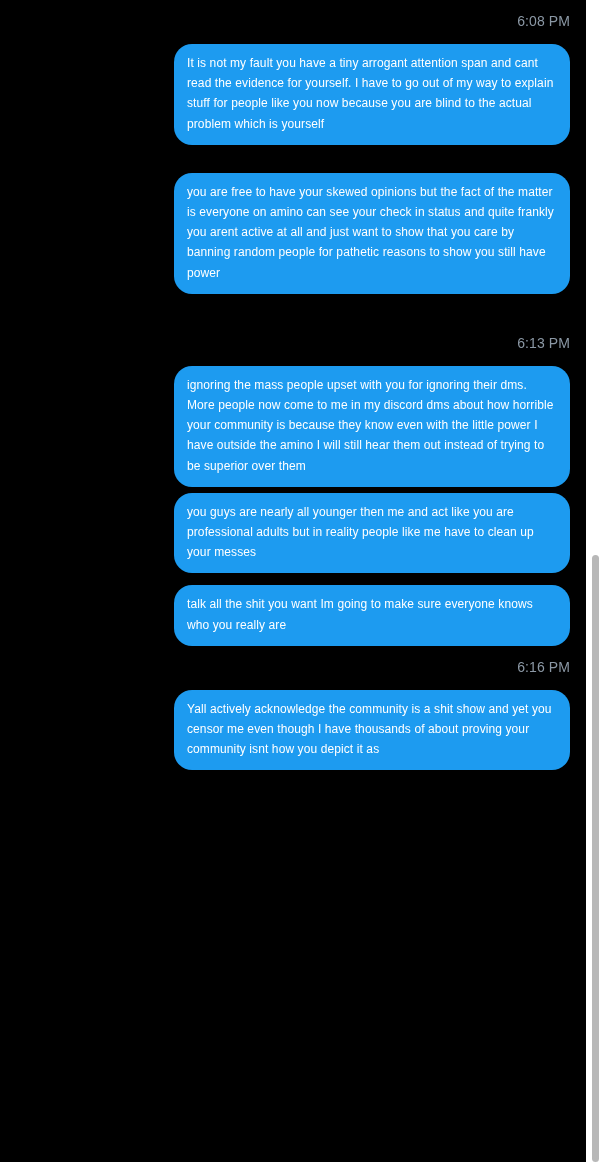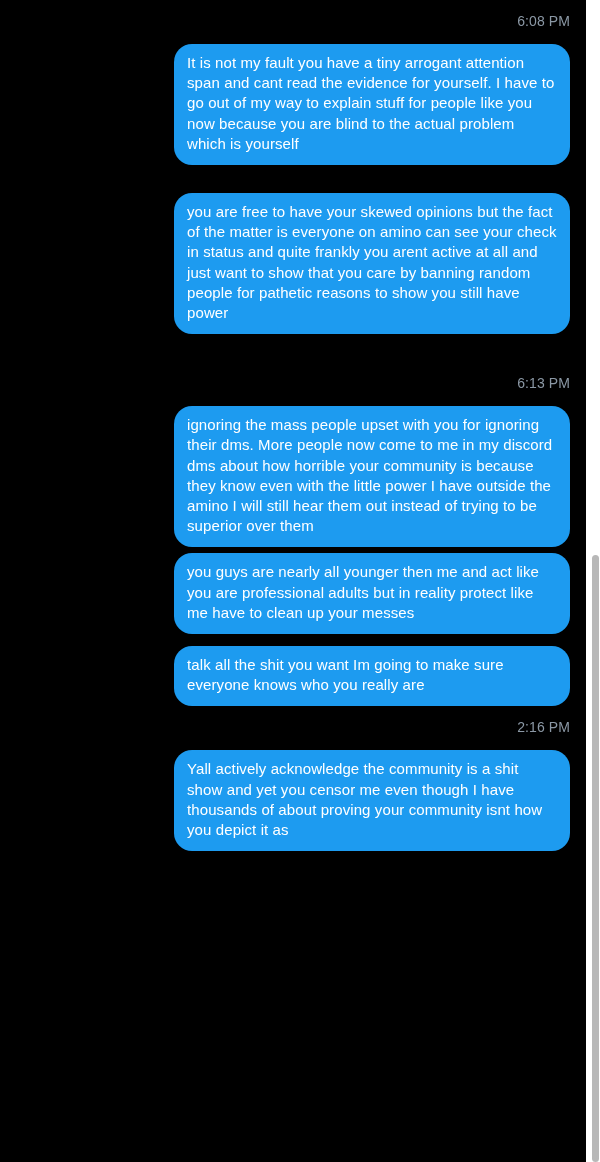--- a/index.html
+++ b/index.html
@@ -62,21 +62,21 @@
   .row {
     display: flex;
     justify-content: flex-end;
     width: 100%;
   }
   .bubble {
     background: #1d9bf0;
     color: #ffffff;
     border-radius: 18px;
     padding: 9px 13px 11px 13px;
-    font-size: 15px;
+    font-size: 12px;
     line-height: 20.2px;
     max-width: 396px;
     box-sizing: border-box;
     text-align: left;
     letter-spacing: 0.1px;
   }
   .timestamp {
     color: #8b98a5;
     font-size: 14px;
     text-align: right;
@@ -124,30 +124,30 @@
         <div class="ts-gap-bottom"></div>
         <div class="spacer-sm"></div>
         <div class="ts-gap-top"></div>
         <div class="timestamp">6:13 PM</div>
         <div class="ts-gap-bottom"></div>
         <div class="row">
           <div class="bubble">ignoring the mass people upset with you for ignoring their dms. More people now come to me in my discord dms about how horrible your community is because they know even with the little power I have outside the amino I will still hear them out instead of trying to be superior over them</div>
         </div>
         <div class="spacer-sm"></div>
         <div class="row">
-          <div class="bubble">you guys are nearly all younger then me and act like you are professional adults but in reality protect like me have to clean up your messes</div>
+          <div class="bubble">you guys are nearly all younger then me and act like you are professional adults but in reality people like me have to clean up your messes</div>
         </div>
         <div class="spacer-sm"></div>
         <div class="spacer-sm"></div>
         <div class="row">
           <div class="bubble">talk all the shit you want Im going to make sure everyone knows who you really are</div>
         </div>
         <div class="spacer-sm"></div>
         <div class="ts-gap-top"></div>
-        <div class="timestamp">2:16 PM</div>
+        <div class="timestamp">6:16 PM</div>
         <div class="ts-gap-bottom"></div>
         <div class="row">
           <div class="bubble">Yall actively acknowledge the community is a shit show and yet you censor me even though I have thousands of about proving your community isnt how you depict it as</div>
         </div>
         <div class="spacer-sm"></div>
         <div class="ts-gap-top"></div>
         <div class="ts-gap-bottom"></div>
       </div>
   </div>
 

